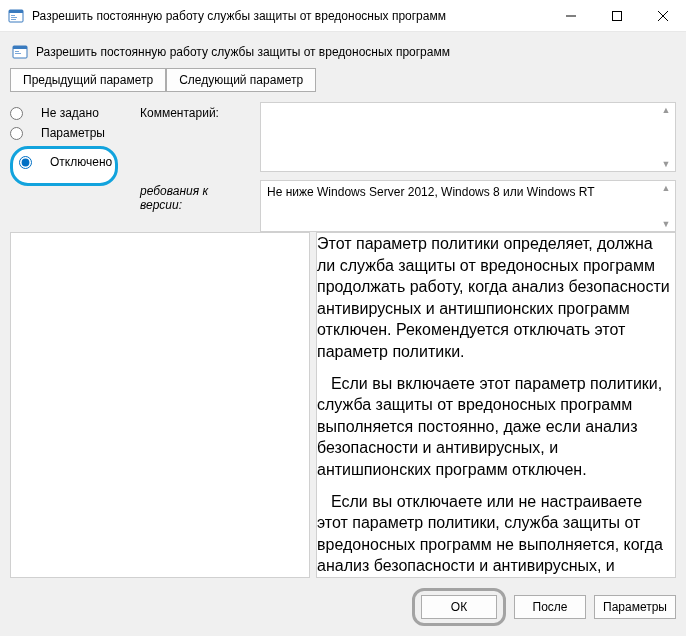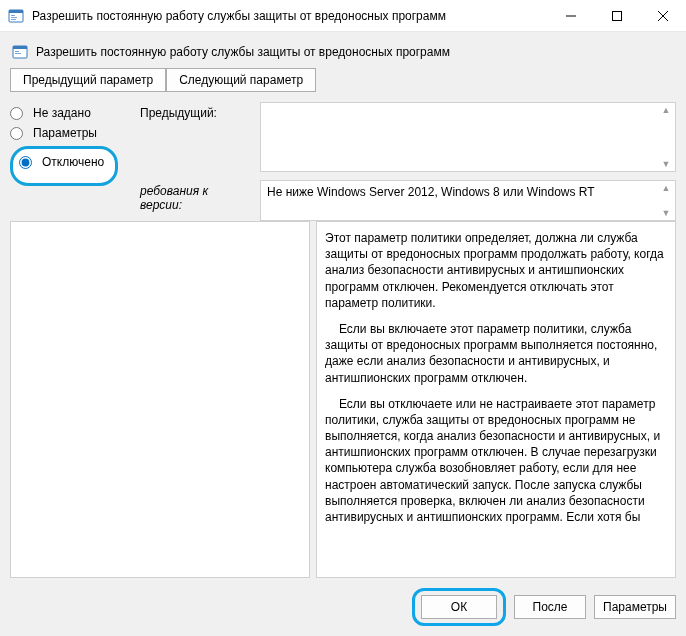--- a/index.html
+++ b/index.html
@@ -19,52 +19,52 @@
 
 .subtitle { display: flex; align-items: center; gap: 8px; padding: 4px 0 8px 2px; font-size: 12px; }
 
 
 .navrow { display: flex; margin-bottom: 10px; }
 .btn { background: #fdfdfd; border: 1px solid #adadad; padding: 4px 12px; font-size: 12px; cursor: pointer; }
 
 
 .topgrid { display: grid; grid-template-columns: 120px 110px 1fr; column-gap: 10px; row-gap: 8px; align-items: start; }
 .radios { grid-column: 1; display: flex; flex-direction: column; gap: 6px; padding-top: 4px; }
-.radio { display: flex; align-items: center; gap: 10px; font-size: 12px; }
+.radio { display: flex; align-items: center; gap: 18px; font-size: 12px; }
 .radio input { width: 13px; height: 13px; }
 .radio.highlight { border: 3px solid #12a3dd; border-radius: 18px; padding: 6px 14px 14px 6px; background: #fff; display: inline-flex; width: 108px; }
 .radio.highlight input { accent-color: #006fc4; }
 
 .lbl-comment { grid-column: 2; grid-row: 1; padding-top: 4px; }
 .commentbox { grid-column: 3; grid-row: 1; background: #fff; border: 1px solid #d0d0d0; height: 70px; position: relative; }
 
 .lbl-req { grid-column: 2; grid-row: 2; padding-top: 4px; font-style: italic; }
-.reqbox { grid-column: 3; grid-row: 2; background: #fff; border: 1px solid #d0d0d0; height: 41px; padding: 4px 20px 20px 6px; position: relative; font-size: 12px; }
+.reqbox { grid-column: 3; grid-row: 2; background: #fff; border: 1px solid #d0d0d0; height: 52px; padding: 4px 20px 20px 6px; position: relative; font-size: 12px; }
 .scroll-arrows { position: absolute; right: 2px; top: 2px; bottom: 2px; width: 14px; display: flex; flex-direction: column; justify-content: space-between; }
 .sarrow { color: #999; font-size: 9px; text-align: center; }
 
 .radios-col { grid-column: 1; grid-row: 1 / span 2; }
 
 
 .midlabels { display: flex; margin-top: 14px; margin-bottom: 4px; }
 .midlabels .l { width: 50%; font-size: 12px; }
 .midlabels .l:last-child { padding-left: 30px; }
 
 
 .panes { flex: 1; display: flex; gap: 6px; min-height: 0; }
-.pane { background: #fff; border: 1px solid #d0d0d0; padding: 8px; font-size: 12px; line-height: 1.35; overflow: hidden; }
+.pane { background: #fff; border: 1px solid #d0d0d0; font-size: 16px; line-height: 1.35; overflow: hidden; }
 .pane.left { width: 300px; }
 .pane.right { flex: 1; }
 .pane.right p { margin-bottom: 10px; }
 .pane.right p.indent { text-indent: 14px; }
 
 
 .footer { display: flex; justify-content: flex-end; gap: 8px; align-items: center; padding-top: 10px; }
 .footer .btn { min-width: 72px; padding: 4px 8px; }
-.ftr-ok-wrap { border: 3px solid #0ea5e9; border-radius: 12px; padding: 4px 6px; display: inline-flex; }
+.ftr-ok-wrap { border: 3px solid #a3a3a3; border-radius: 12px; padding: 4px 6px; display: inline-flex; }
 .ftr-ok-wrap .btn { min-width: 76px; }
 
 .icon16 { display: inline-flex; }
 </style>
 </head>
 <body>
 
 <div class="titlebar">
   <span class="icon16 ticon">
     <svg width="16" height="16" viewBox="0 0 16 16">
@@ -124,21 +124,21 @@
       <label class="radio">
         <input type="radio" name="st" style="">
         <span>Параметры</span>
       </label>
       <label class="radio highlight">
         <input type="radio" name="st" checked="" style="">
         <span>Отключено</span>
       </label>
     </div>
 
-    <div class="lbl-comment">Предыдущий:</div>
+    <div class="lbl-comment">Комментарий:</div>
     <div class="commentbox">
       <div class="scroll-arrows">
         <span class="sarrow">▲</span>
         <span class="sarrow">▼</span>
       </div>
     </div>
 
     <div class="lbl-req">ребования к версии:</div>
     <div class="reqbox">
       <span>Не ниже Windows Server 2012, Windows 8 или Windows RT</span>

